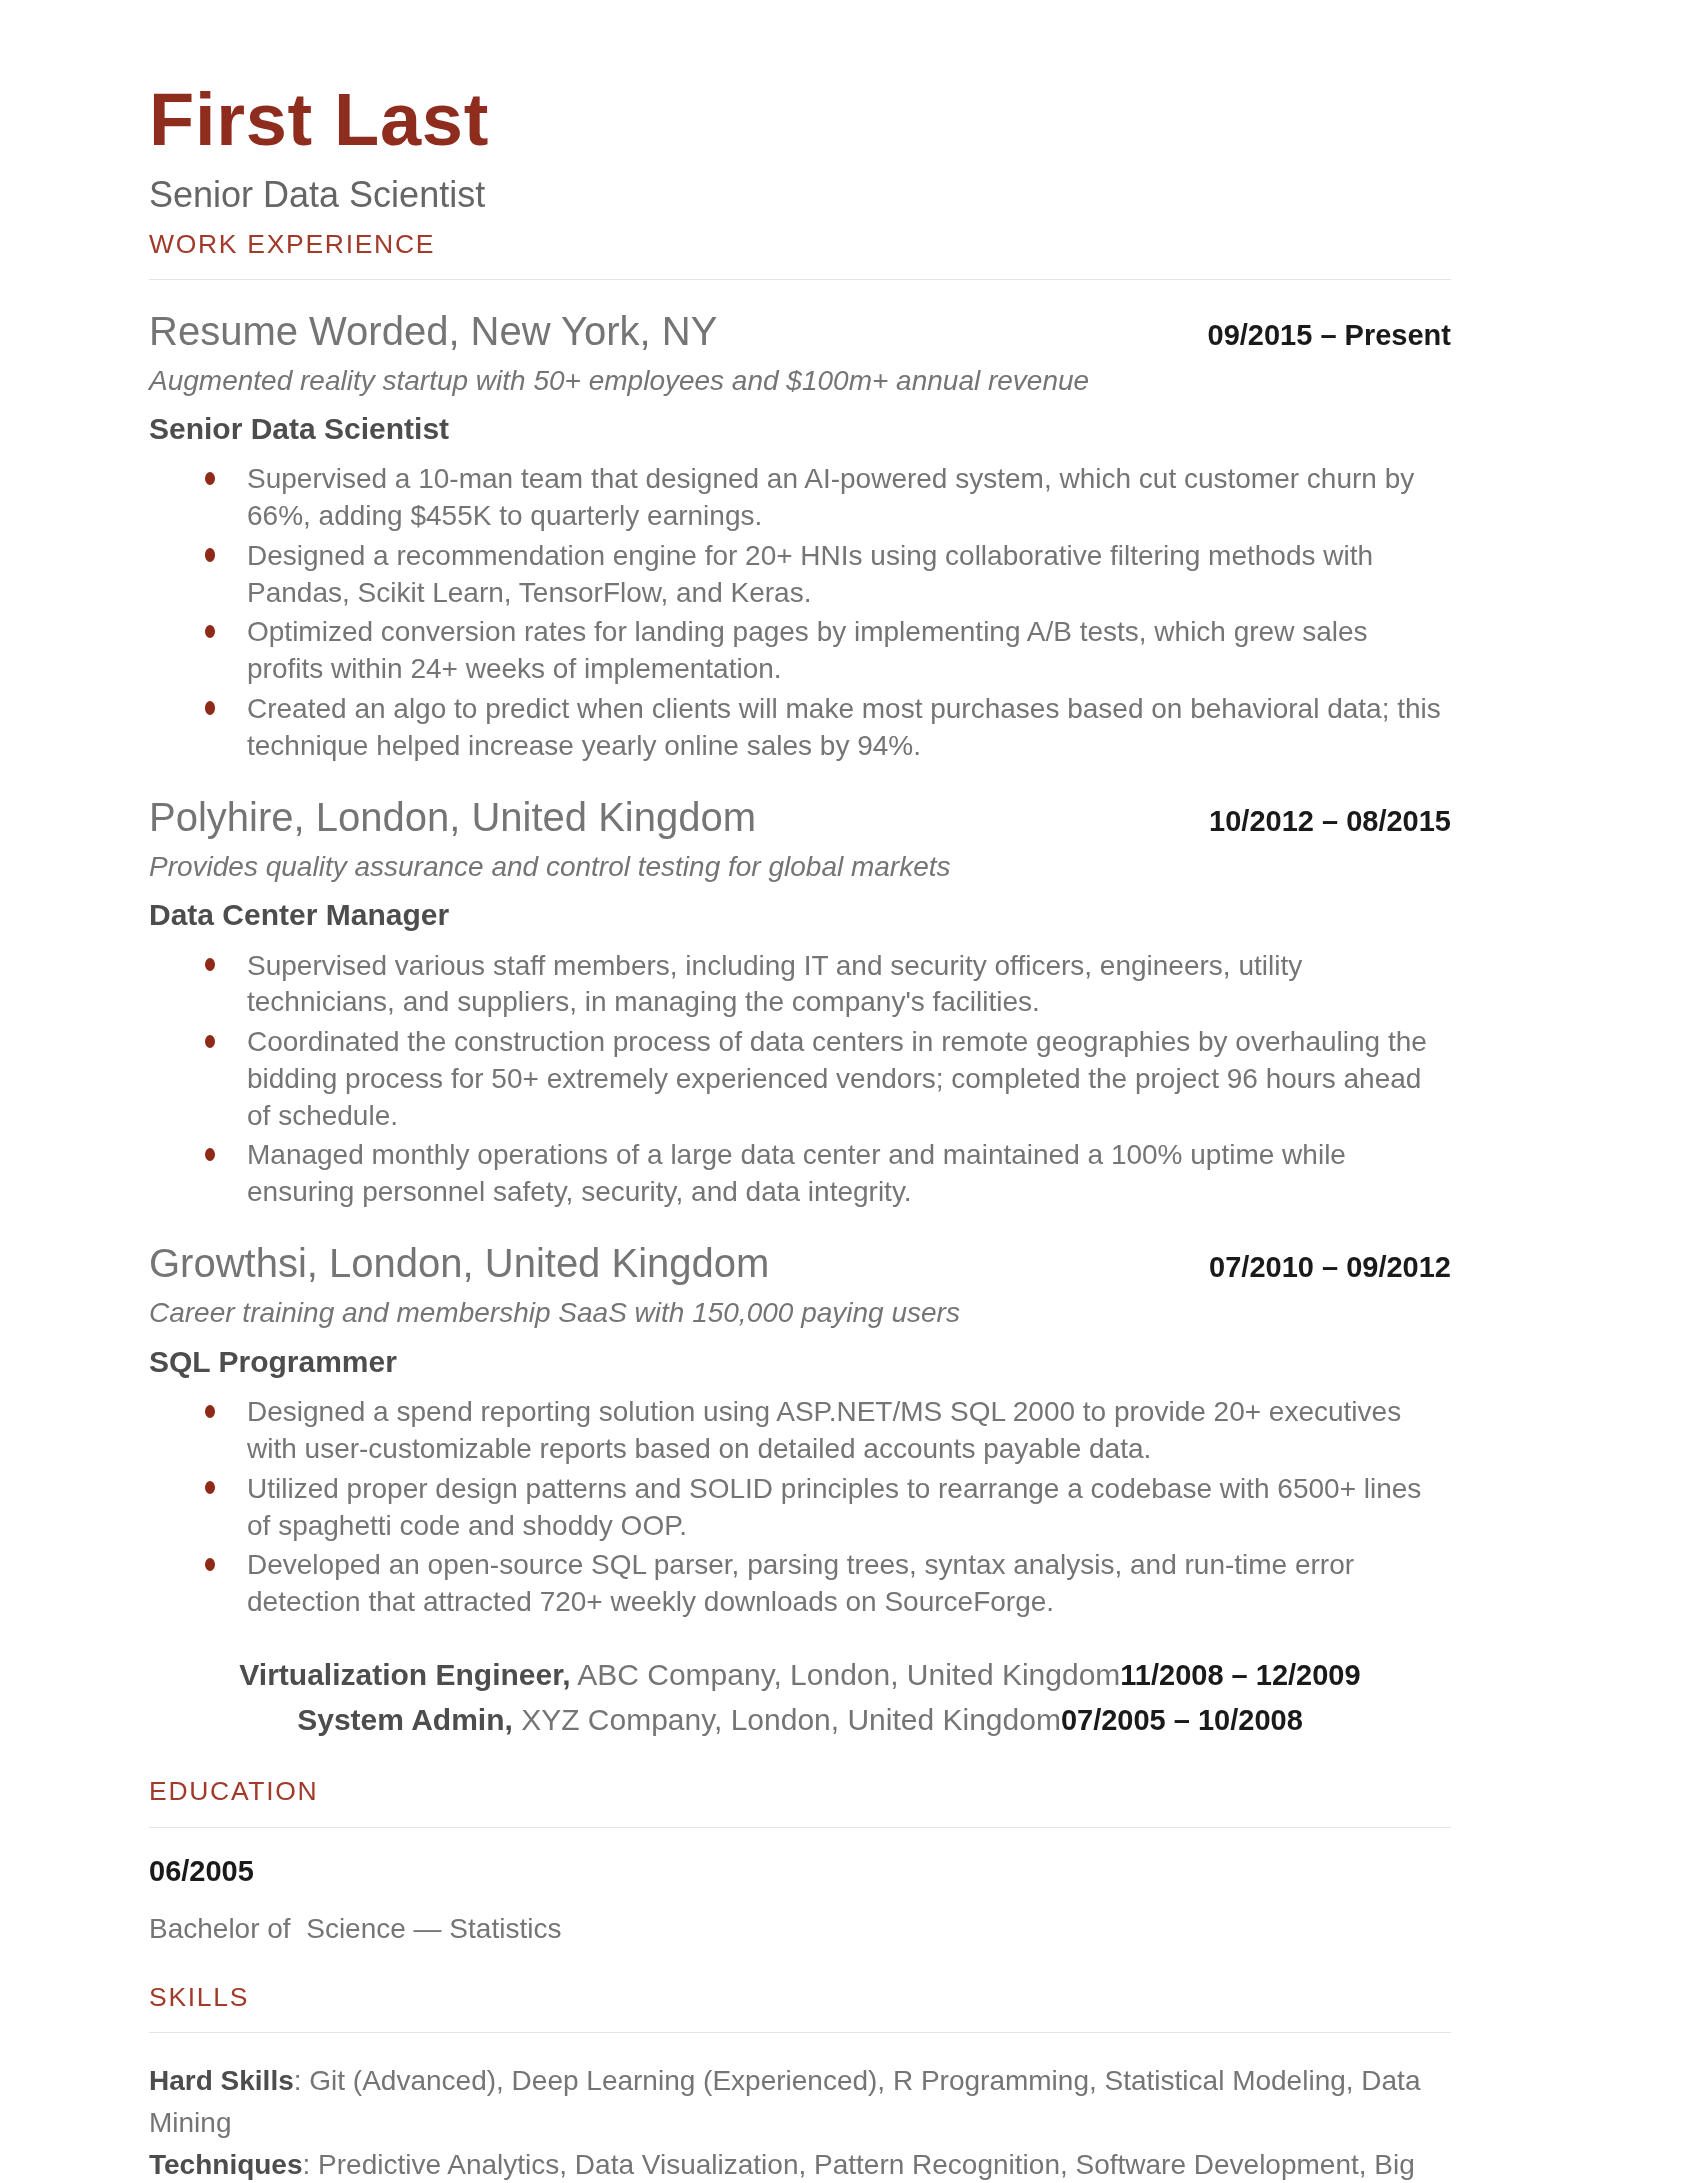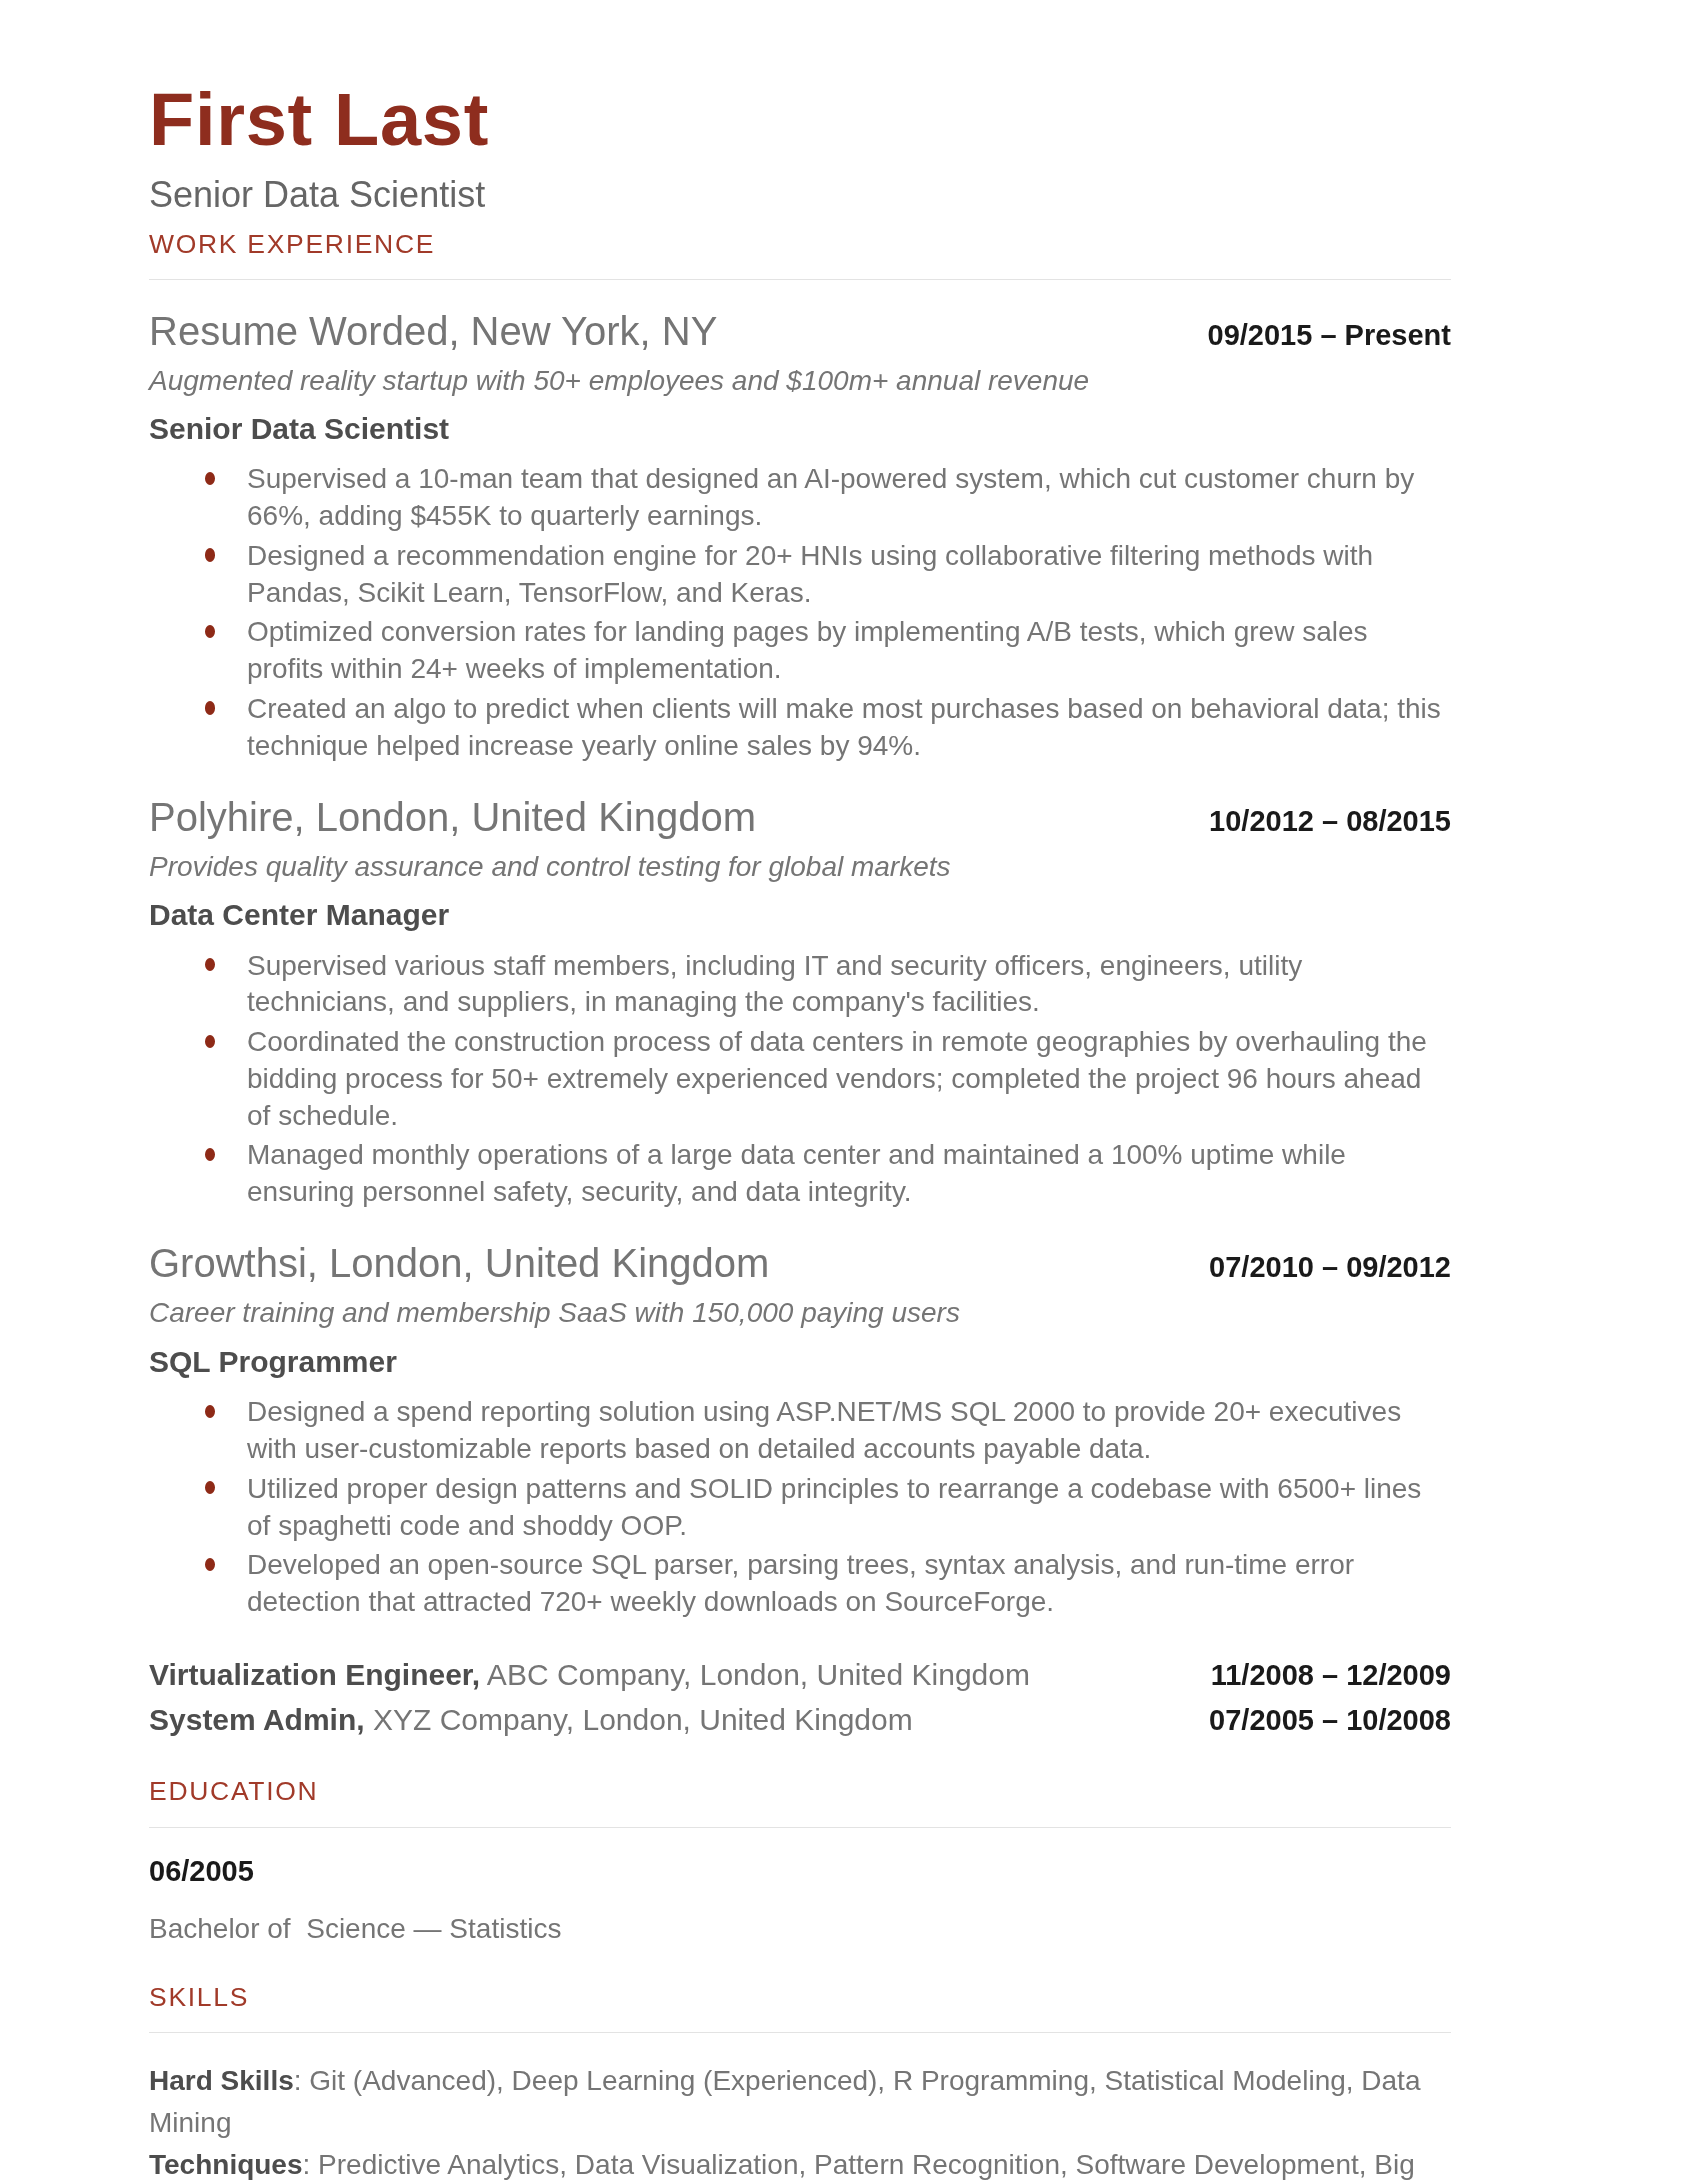--- a/index.html
+++ b/index.html
@@ -45,21 +45,21 @@
     margin-bottom: 2.6px;
   }
   ul.bullets li::before {
     content: ""; position: absolute; left: 56px; top: 10.6px;
     width: 10px; height: 13.2px; border-radius: 50%;
     background: #8E2A17;
   }
 
   
   .compact { margin-top: 34px; }
-  .compact .row { margin-bottom: 4px; }
+  .compact .row { margin-bottom: 4px; justify-content: center; }
   .compact .line { font-size: 30px; line-height: 1.35; color: #757575; }
   .compact .line b, .bold-dark { color: #4D4D4D; font-weight: 700; }
 
   
   .edu-school { font-size: 32px; line-height: 1.2; color: #757575; }
   .degree { margin-top: 22px; font-size: 28px; line-height: 1.25; color: #757575; white-space: pre-wrap; }
 
   
   .skill-row { font-size: 28px; line-height: 1.5; color: #757575; }
   .skill-row .label { color: #4D4D4D; font-weight: 700; }

